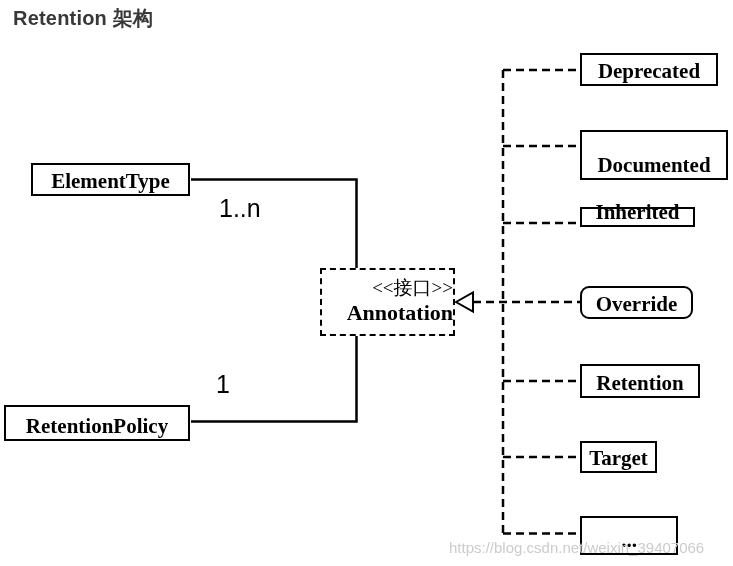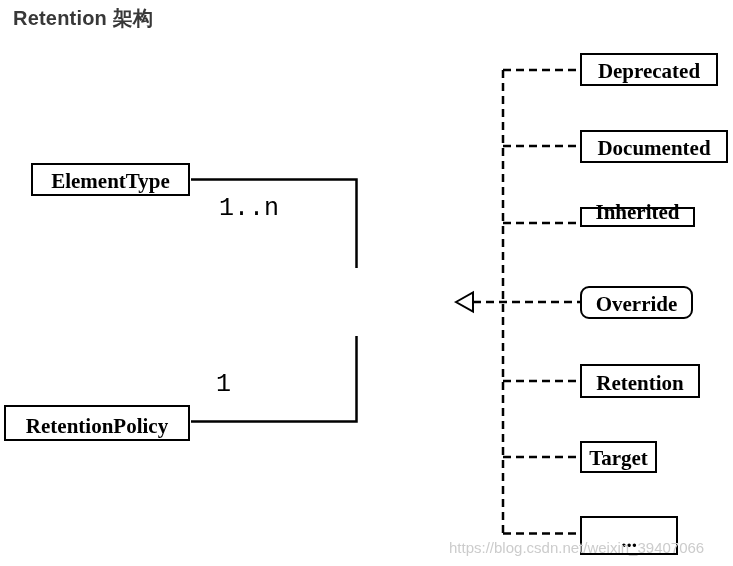--- a/index.html
+++ b/index.html
@@ -55,31 +55,31 @@
   }
   .box-annotation .stereotype {
     font-weight: normal;
     font-size: 19px;
   }
   .box-annotation .classname {
     font-weight: bold;
     font-size: 22px;
   }
   .box-deprecated { left: 580px; top: 53px;  width: 138px; height: 33px; }
-  .box-documented { left: 580px; top: 130px; width: 148px; height: 33px; }
+  .box-documented { left: 580px; top: 130px; width: 148px; height: 50px; }
   .box-inherited  { left: 580px; top: 207px; width: 115px; height: 20px; }
   .box-override   { left: 580px; top: 286px; width: 113px; height: 33px; border-radius: 9px; }
   .box-retention  { left: 580px; top: 364px; width: 120px; height: 34px; }
   .box-target     { left: 580px; top: 441px; width: 77px;  height: 32px; }
   .box-more       { left: 580px; top: 516px; width: 98px;  height: 39px; }
   .multiplicity {
     position: absolute;
     font-size: 25px;
     color: #000000;
-    font-family: Liberation Mono, monospace;
+    font-family: Liberation Sans, sans-serif;
   }
   .mult-1n { left: 219px; top: 194px; }
   .mult-1  { left: 216px; top: 370px; }
   #watermark {
     position: absolute;
     left: 449px;
     top: 539px;
     font-family: "Liberation Sans", "DejaVu Sans", sans-serif;
     font-size: 15px;
     color: #cccccc;
@@ -114,20 +114,24 @@
   </svg>
 
   <div class="uml-box box-elementtype">
     <span>ElementType</span>
   </div>
 
   <div class="uml-box box-retentionpolicy">
     <span>RetentionPolicy</span>
   </div>
 
+  <div class="uml-box box-annotation">
+    <span class="stereotype">&lt;&lt;接口&gt;&gt;</span>
+    <span class="classname">Annotation</span>
+  </div>
 
   <div class="uml-box box-deprecated">
     <span>Deprecated</span>
   </div>
   <div class="uml-box box-documented">
     <span>Documented</span>
   </div>
   <div class="uml-box box-inherited">
     <span>Inherited</span>
   </div>

